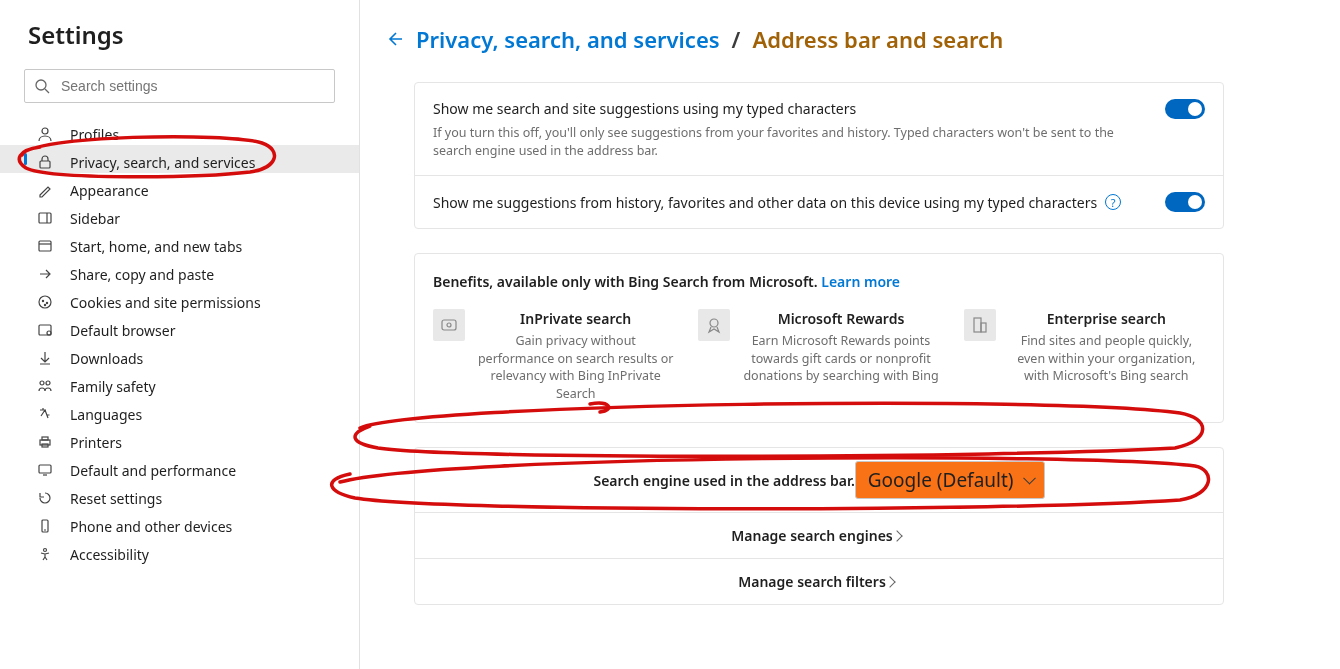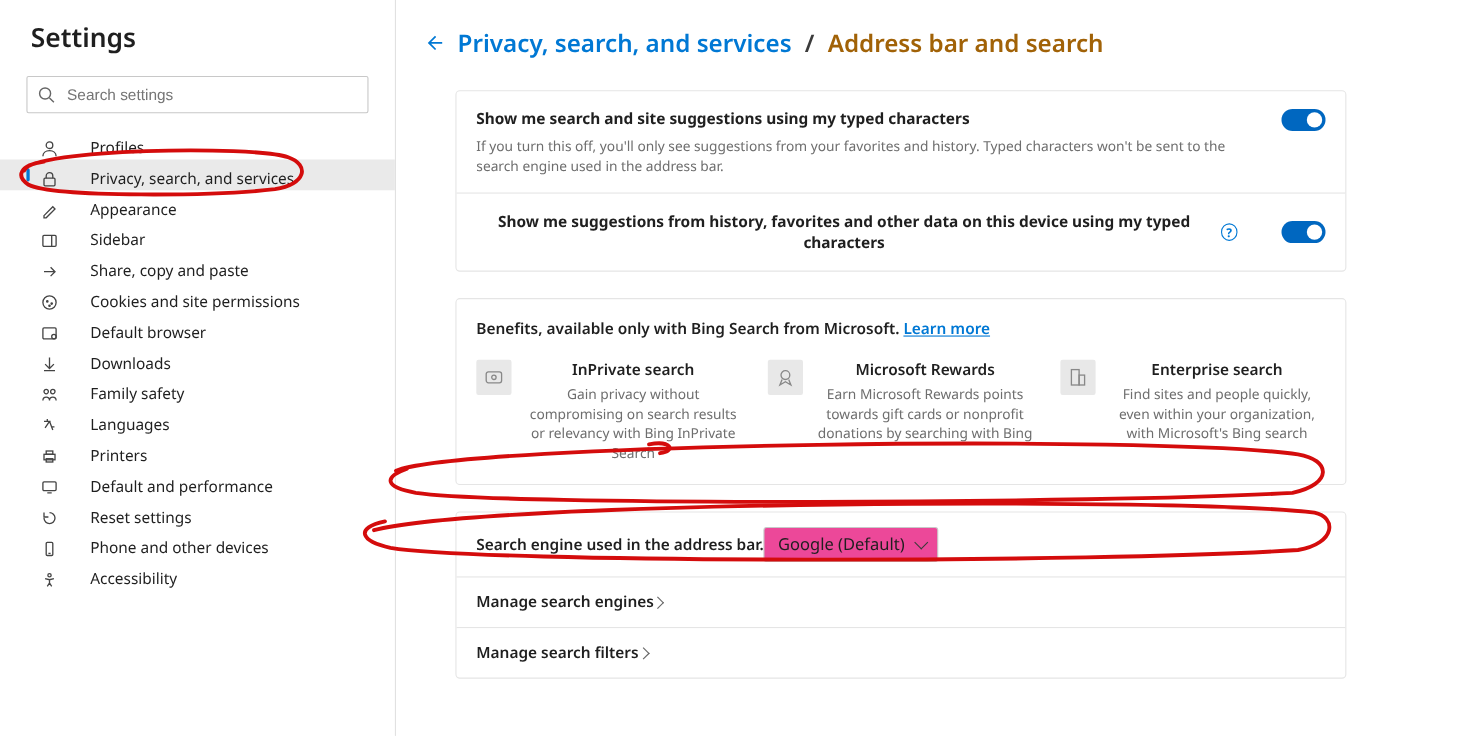--- a/index.html
+++ b/index.html
@@ -54,22 +54,22 @@
     padding: 0 20px 0 36px;
     border: 1px solid #c8c8c8;
     border-radius: 2px;
     font-size: 14px;
     outline: none;
     background: #fff;
   }
   .nav { list-style: none; margin: 0; padding: 0; }
   .nav-item {
     display: flex;
-    align-items: center;
-    gap: 28px;
+    align-items: flex-start;
+    gap: 16px;
     padding: 8px 16px 1px 36px;
     cursor: pointer;
     position: relative;
   }
   .nav-item.selected {
     background: var(--sidebar-selected);
   }
   .nav-item.selected::before {
     content: "";
     position: absolute;
@@ -115,21 +115,21 @@
     display: flex;
     align-items: flex-start;
     justify-content: space-between;
     padding: 16px 18px;
     gap: 24px;
   }
   .card-row + .card-row { border-top: 1px solid var(--card-border); gap: 40px; }
   .row-main { flex: 1; }
   .row-title {
     font-size: 14px;
-    font-weight: 700;
+    font-weight: 400;
     display: flex;
     align-items: center;
     gap: 8px;
     text-align: center;
   }
   .row-desc {
     margin-top: 6px;
     font-size: 12.5px;
     color: var(--muted);
     line-height: 1.4;
@@ -152,21 +152,21 @@
     width: 14px; height: 14px;
     background: #fff;
     border-radius: 50%;
   }
 
   
   .benefits-title {
     font-size: 14px; font-weight: 600;
     padding: 18px 18px 4px 18px;
   }
-  .benefits-title .learn { color: var(--accent-blue); font-weight: 600; text-decoration: underline; cursor: pointer; }
+  .benefits-title .learn { color: var(--accent-blue); font-weight: 600; cursor: pointer; }
   .benefits-grid {
     display: flex;
     gap: 24px;
     padding: 14px 18px 20px 18px;
   }
   .benefit { flex: 1; display: flex; gap: 12px; }
   .benefit-icon { width: 32px; height: 32px; flex-shrink: 0; background: #e8e8e8; border-radius: 2px; display:flex; align-items:center; justify-content:center;}
   .benefit-text { flex: 1; text-align: center; }
   .benefit-title { font-size: 14px; font-weight: 600; margin-bottom: 4px; }
   .benefit-desc { font-size: 12.5px; color: var(--muted); line-height: 1.4; }
@@ -174,32 +174,32 @@
   
   .select-card {
     border: 1px solid var(--card-border);
     border-radius: 4px;
     background: #fff;
     margin-bottom: 0;
   }
   .select-row {
     display: flex;
     align-items: center;
-    justify-content: flex-start;
+    justify-content: center;
     padding: 13px 18px;
     border-bottom: 1px solid var(--card-border);
   }
   .select-row:last-child { border-bottom: none; }
   .select-row-label { font-size: 14px; font-weight: 600; }
   .dropdown {
     border: 1px solid #c8c8c8;
     border-radius: 3px;
     padding: 5px 30px 5px 12px;
-    font-size: 15px;
-    background: #ec4899;
+    font-size: 19px;
+    background: #f97316;
     cursor: pointer;
     position: relative;
     min-width: 120px;
   }
   .dropdown::after {
     content: "";
     position: absolute;
     right: 10px; top: 50%;
     width: 8px; height: 8px;
     border-right: 1.5px solid #3b3b3b;
@@ -288,20 +288,29 @@
             <svg width="16" height="16" viewBox="0 0 16 16" fill="none" stroke="#444" stroke-width="1.2">
               <rect x="2" y="3" width="12" height="10" rx="1"></rect>
               <line x1="10" y1="3" x2="10" y2="13"></line>
             </svg>
           </span>
         <span class="nav-label">Sidebar</span>
       </li>
       <li class="nav-item">
         <span class="nav-icon">
             <svg width="16" height="16" viewBox="0 0 16 16" fill="none" stroke="#444" stroke-width="1.2">
+              <rect x="2" y="3" width="12" height="10" rx="1"></rect>
+              <line x1="2" y1="6" x2="14" y2="6"></line>
+            </svg>
+          </span>
+        <span class="nav-label">Start, home, and new tabs</span>
+      </li>
+      <li class="nav-item">
+        <span class="nav-icon">
+            <svg width="16" height="16" viewBox="0 0 16 16" fill="none" stroke="#444" stroke-width="1.2">
               <path d="M3 8h9M9 4l4 4-4 4"></path>
             </svg>
           </span>
         <span class="nav-label">Share, copy and paste</span>
       </li>
       <li class="nav-item">
         <span class="nav-icon">
             <svg width="16" height="16" viewBox="0 0 16 16" fill="none" stroke="#444" stroke-width="1.2">
               <circle cx="8" cy="8" r="6"></circle>
               <circle cx="6" cy="7" r=".6" fill="#444"></circle>
@@ -436,21 +445,21 @@
         <div class="benefits-grid">
           <div class="benefit">
             <div class="benefit-icon">
                 <svg width="20" height="20" viewBox="0 0 20 20" fill="none" stroke="#888" stroke-width="1.2">
                   <rect x="3" y="5" width="14" height="10" rx="2"></rect>
                   <circle cx="10" cy="10" r="2"></circle>
                 </svg>
               </div>
             <div class="benefit-text">
               <div class="benefit-title">InPrivate search</div>
-              <div class="benefit-desc">Gain privacy without compromising on search results or relevancy with Bing InPrivate Search</div>
+              <div class="benefit-desc">Gain privacy without performance on search results or relevancy with Bing InPrivate Search</div>
             </div>
           </div>
           <div class="benefit">
             <div class="benefit-icon">
                 <svg width="20" height="20" viewBox="0 0 20 20" fill="none" stroke="#888" stroke-width="1.2">
                   <circle cx="10" cy="8" r="4"></circle>
                   <path d="M7 12l-2 5 5-3 5 3-2-5"></path>
                 </svg>
               </div>
             <div class="benefit-text">

